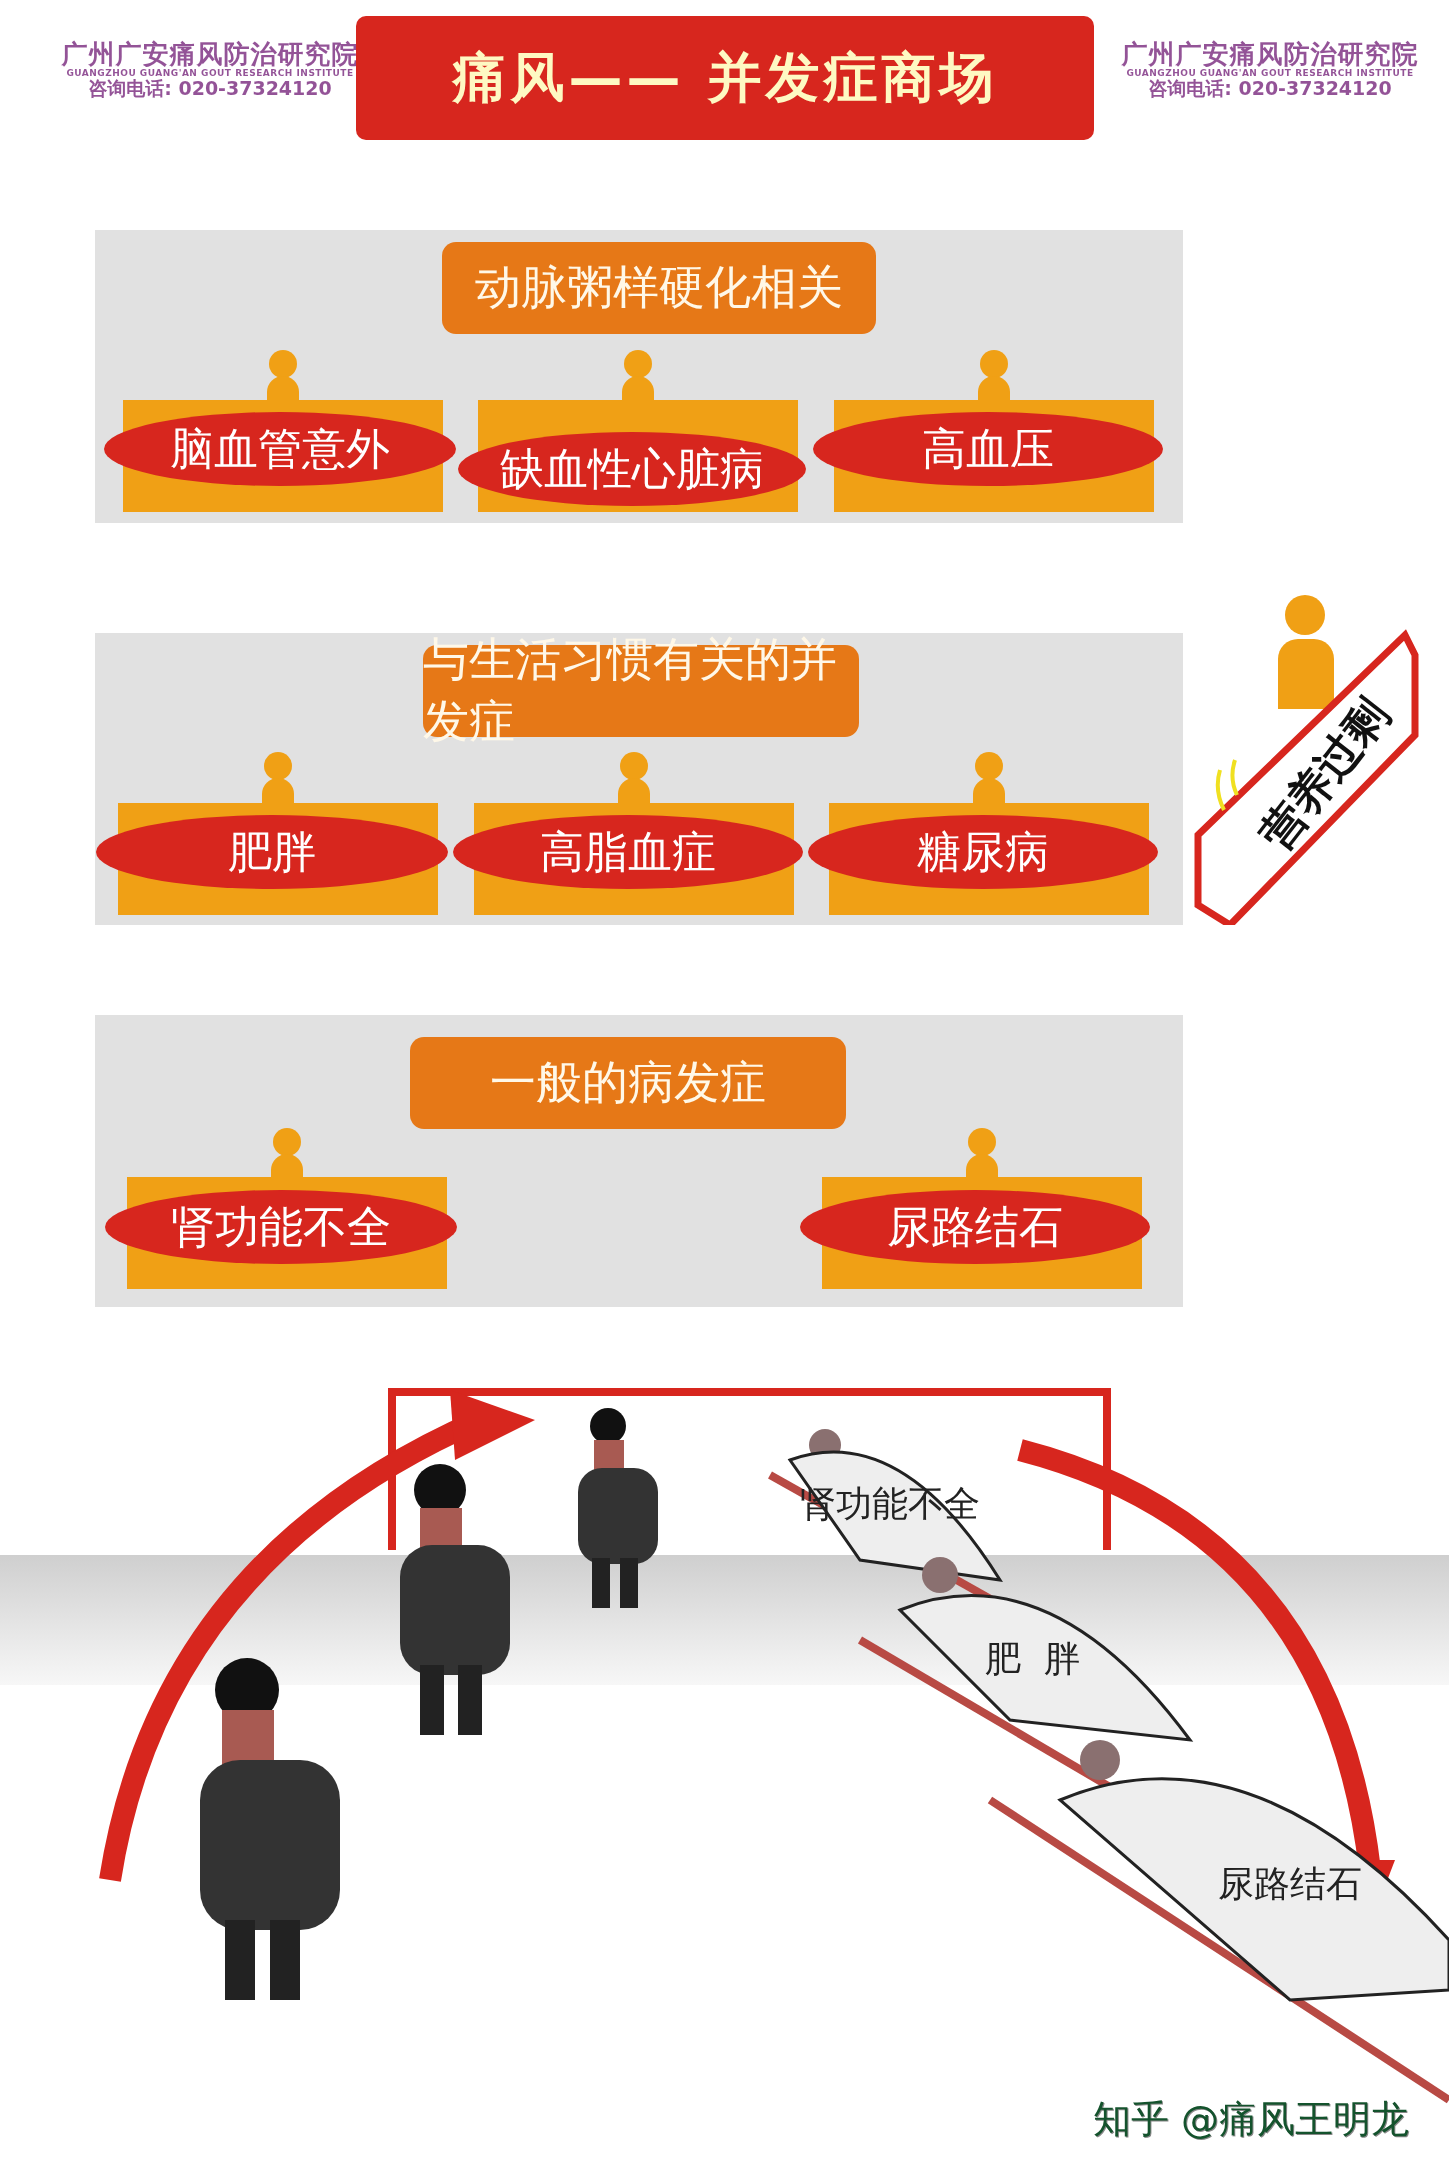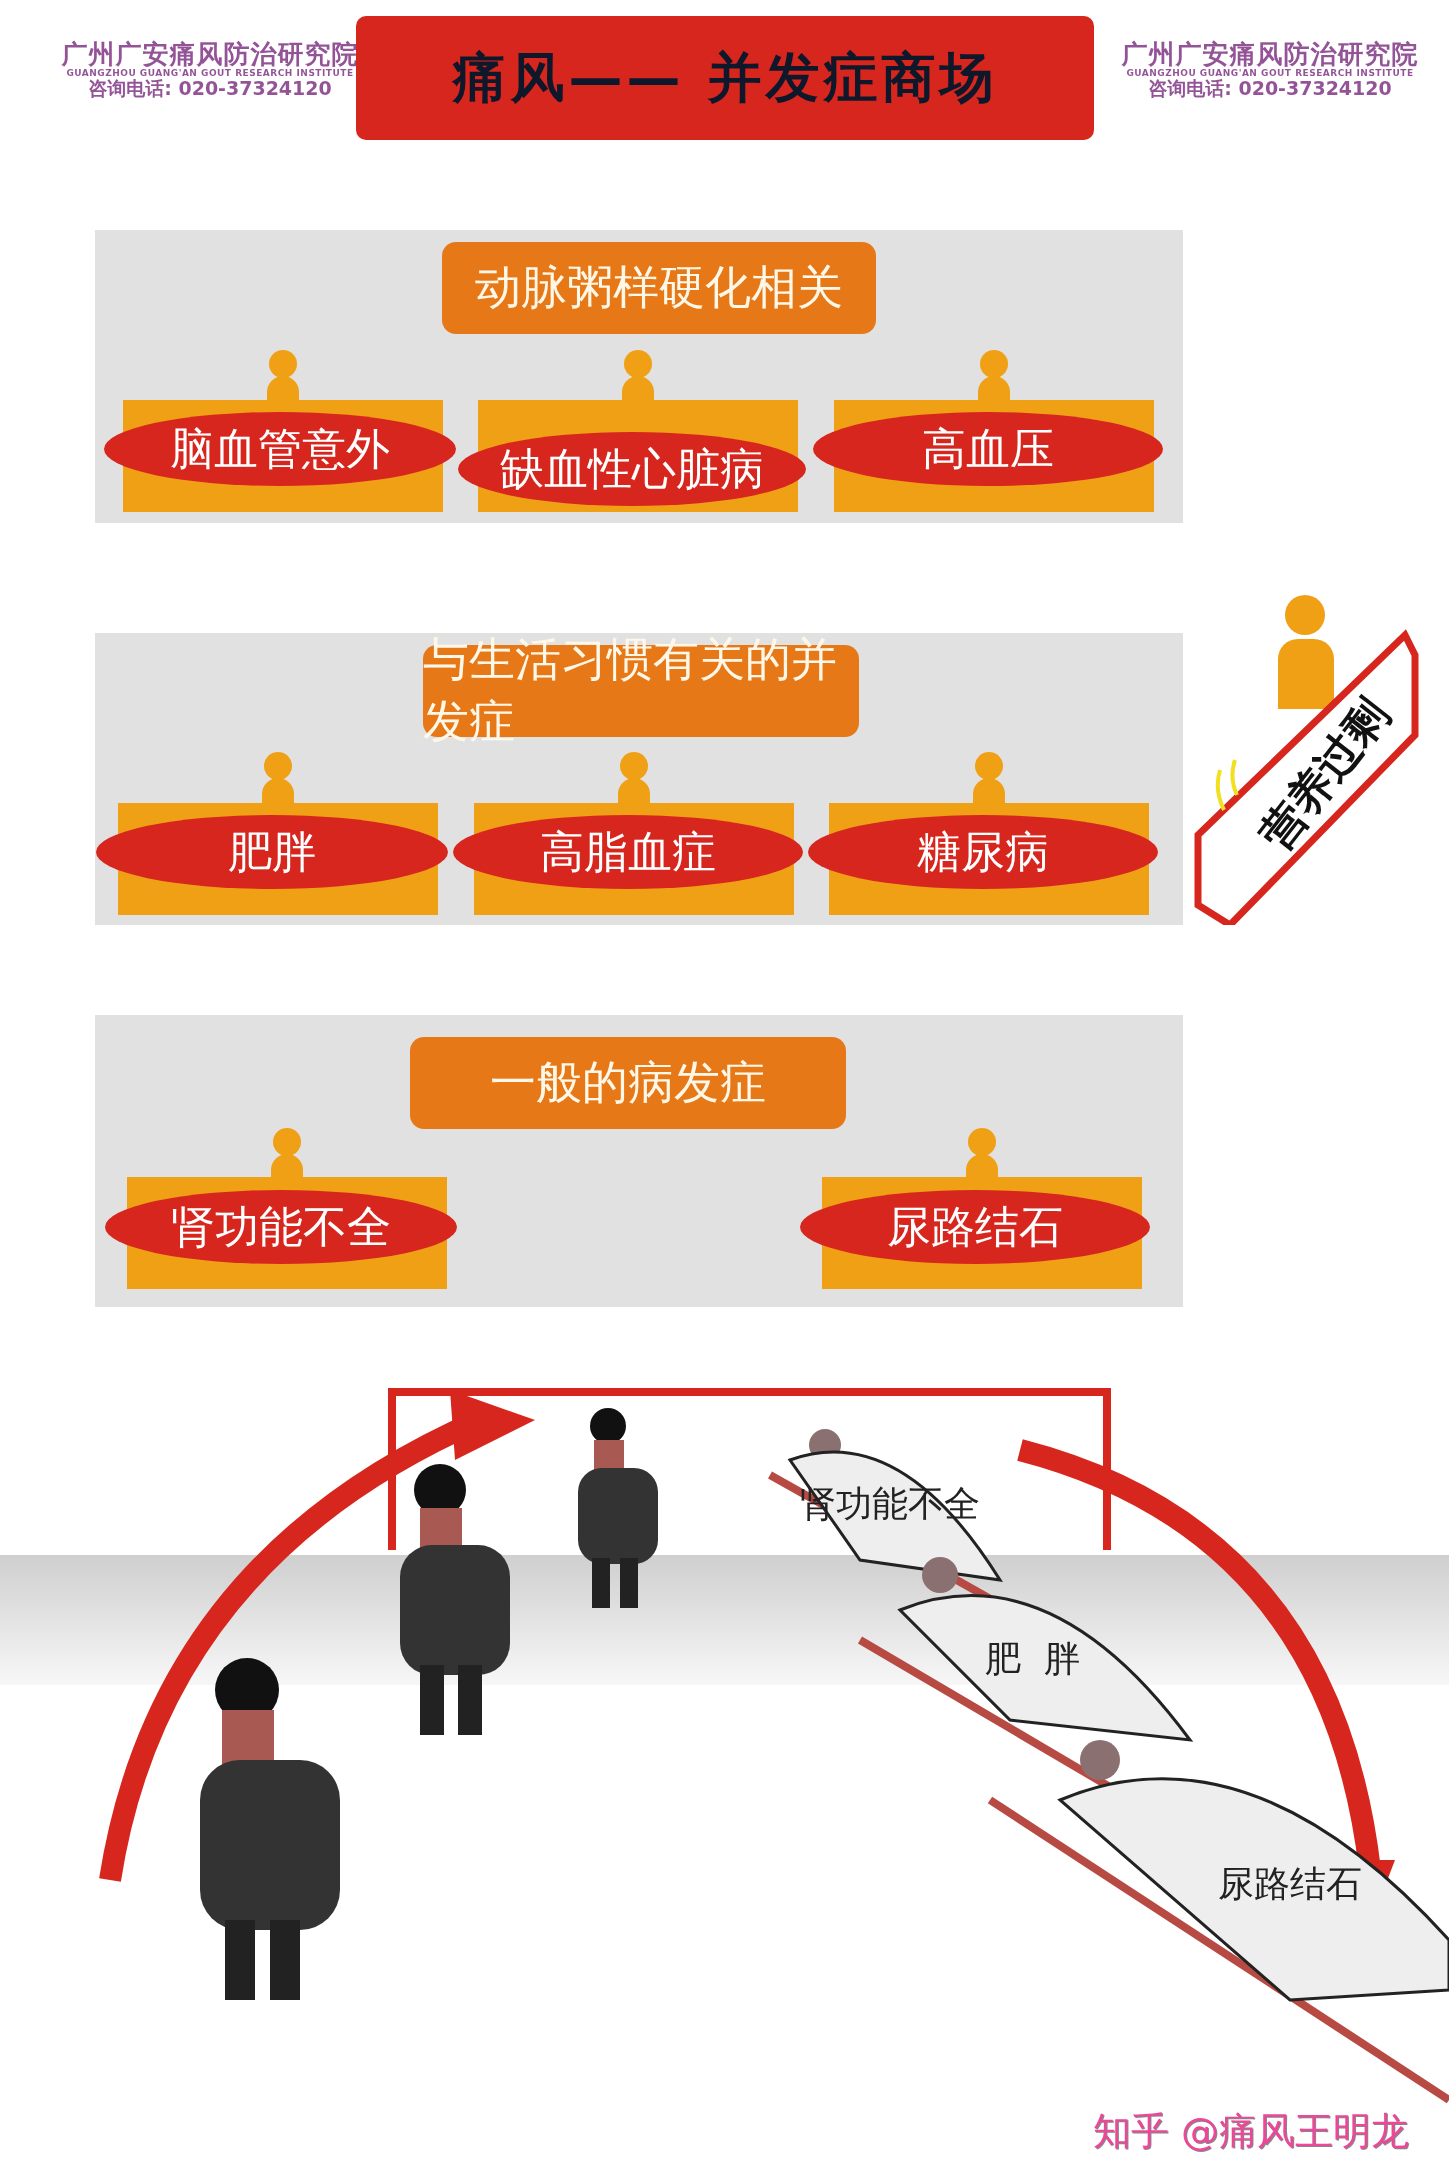--- a/index.html
+++ b/index.html
@@ -4,31 +4,31 @@
 <style>
   html,body{margin:0;padding:0;}
   body{width:1449px;height:2171px;position:relative;background:#ffffff;overflow:hidden;
        font-family:"DejaVu Sans","Liberation Sans",sans-serif;}
   .abs{position:absolute;}
   .wm{position:absolute;color:#701a75;opacity:.75;text-align:center;line-height:1.1;}
   .wm .t1{font-size:26px;font-weight:bold;letter-spacing:1px;}
   .wm .t2{font-size:9px;letter-spacing:0.5px;font-weight:bold;}
   .wm .t3{font-size:19px;font-weight:bold;}
   .title{left:356px;top:16px;width:738px;height:124px;background:#d7261e;border-radius:10px;
-         color:#0f172a;font-size:54px;font-weight:bold;display:flex;align-items:center;justify-content:center;letter-spacing:4px;}
+         color:#fef9c3;font-size:54px;font-weight:bold;display:flex;align-items:center;justify-content:center;letter-spacing:4px;}
   .panel{background:#e1e1e1;}
   .cat{background:#e67817;border-radius:14px;color:#fff8e8;display:flex;align-items:center;justify-content:center;font-size:46px;}
   .box{background:#f0a015;}
   .pin{position:absolute;width:32px;}
   .pin .h{width:28px;height:28px;border-radius:50%;background:#f0a015;margin:0 auto;}
   .pin .b{width:32px;height:28px;border-radius:16px 16px 0 0;background:#f0a015;margin-top:-2px;}
   .oval{background:#d7261e;border-radius:50%;color:#fff;display:flex;align-items:center;justify-content:center;font-size:44px;}
   .ground{left:0;top:1555px;width:1449px;height:130px;background:linear-gradient(#cfcfcf,#f7f7f7);}
   .label-dark{color:#222;font-size:36px;}
-  .footer{right:40px;bottom:14px;color:#ec4899;font-size:38px;text-shadow:1px 1px 0 #888;}
+  .footer{right:40px;bottom:26px;color:#14532d;font-size:38px;text-shadow:1px 1px 0 #888;}
 </style>
 </head>
 <body>
 
 <div class="wm" style="left:50px;top:40px;width:320px;">
   <div class="t1">广州广安痛风防治研究院</div>
   <div class="t2">GUANGZHOU GUANG'AN GOUT RESEARCH INSTITUTE</div>
   <div class="t3">咨询电话: 020-37324120</div>
 </div>
 <div class="wm" style="left:1110px;top:40px;width:320px;">

